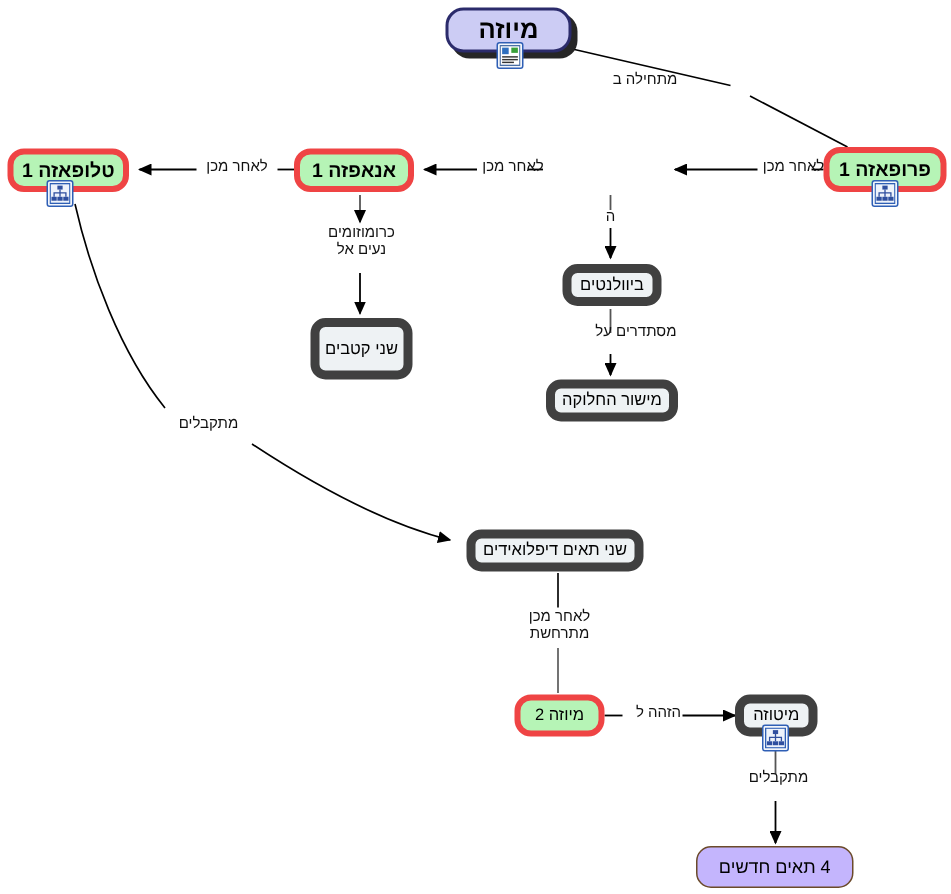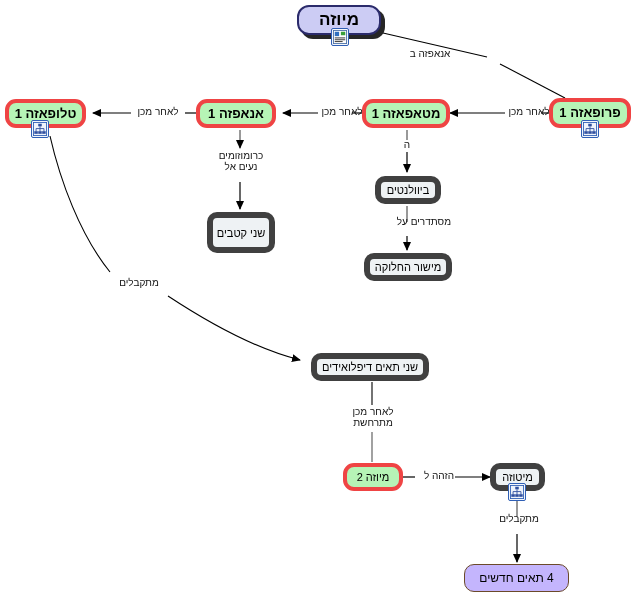--- a/index.html
+++ b/index.html
@@ -160,23 +160,20 @@
     <svg viewBox="0 0 16 16" aria-hidden="true">
       <rect x="0.5" y="0.5" width="15" height="15" fill="#eef3fb" stroke="#2f5fb5"></rect>
       <rect x="6" y="2" width="4" height="3" fill="#2f4f9f"></rect>
       <rect x="1.5" y="10.5" width="4" height="3" fill="#2f4f9f"></rect>
       <rect x="6" y="10.5" width="4" height="3" fill="#2f4f9f"></rect>
       <rect x="10.5" y="10.5" width="4" height="3" fill="#2f4f9f"></rect>
       <path d="M8,5 L8,7.5 M3.5,10.5 L3.5,7.5 L12.5,7.5 L12.5,10.5 M8,7.5 L8,10.5" stroke="#2f4f9f" stroke-width="1" fill="none"></path>
     </svg>
   </div>
 
-  <div class="node concept" style="left:362px;top:99px;width:88px;height:29px;">
-    <span>מטאפאזה 1</span>
-  </div>
 
   <div class="node concept" style="left:196px;top:99px;width:80px;height:29px;">
     <span>אנאפזה 1</span>
   </div>
 
   <div class="node concept" style="left:5px;top:99px;width:81px;height:29px;">
     <span>טלופאזה 1</span>
   </div>
   <div class="res-icon" style="left:31px;top:120px;">
     <svg viewBox="0 0 16 16" aria-hidden="true">
@@ -220,21 +217,21 @@
       <rect x="6" y="10.5" width="4" height="3" fill="#2f4f9f"></rect>
       <rect x="10.5" y="10.5" width="4" height="3" fill="#2f4f9f"></rect>
       <path d="M8,5 L8,7.5 M3.5,10.5 L3.5,7.5 L12.5,7.5 L12.5,10.5 M8,7.5 L8,10.5" stroke="#2f4f9f" stroke-width="1" fill="none"></path>
     </svg>
   </div>
 
   <div class="node highlight" style="left:464px;top:564px;width:105px;height:28px;">
     <span>4 תאים חדשים</span>
   </div>
 
-  <div class="linklabel" style="left:395px;top:48px;width:70px;">אנאפזה ב</div>
+  <div class="linklabel" style="left:395px;top:48px;width:70px;">מתחילה ב</div>
 
   <div class="linklabel" style="left:506px;top:106px;width:46px;">לאחר מכן</div>
 
   <div class="linklabel" style="left:319px;top:106px;width:46px;">לאחר מכן</div>
 
   <div class="linklabel" style="left:134px;top:106px;width:48px;">לאחר מכן</div>
 
   <div class="linklabel" style="left:392px;top:139px;width:30px;">ה</div>
 
   <div class="linklabel" style="left:365px;top:216px;width:86px;text-align:right;">מסתדרים על</div>

